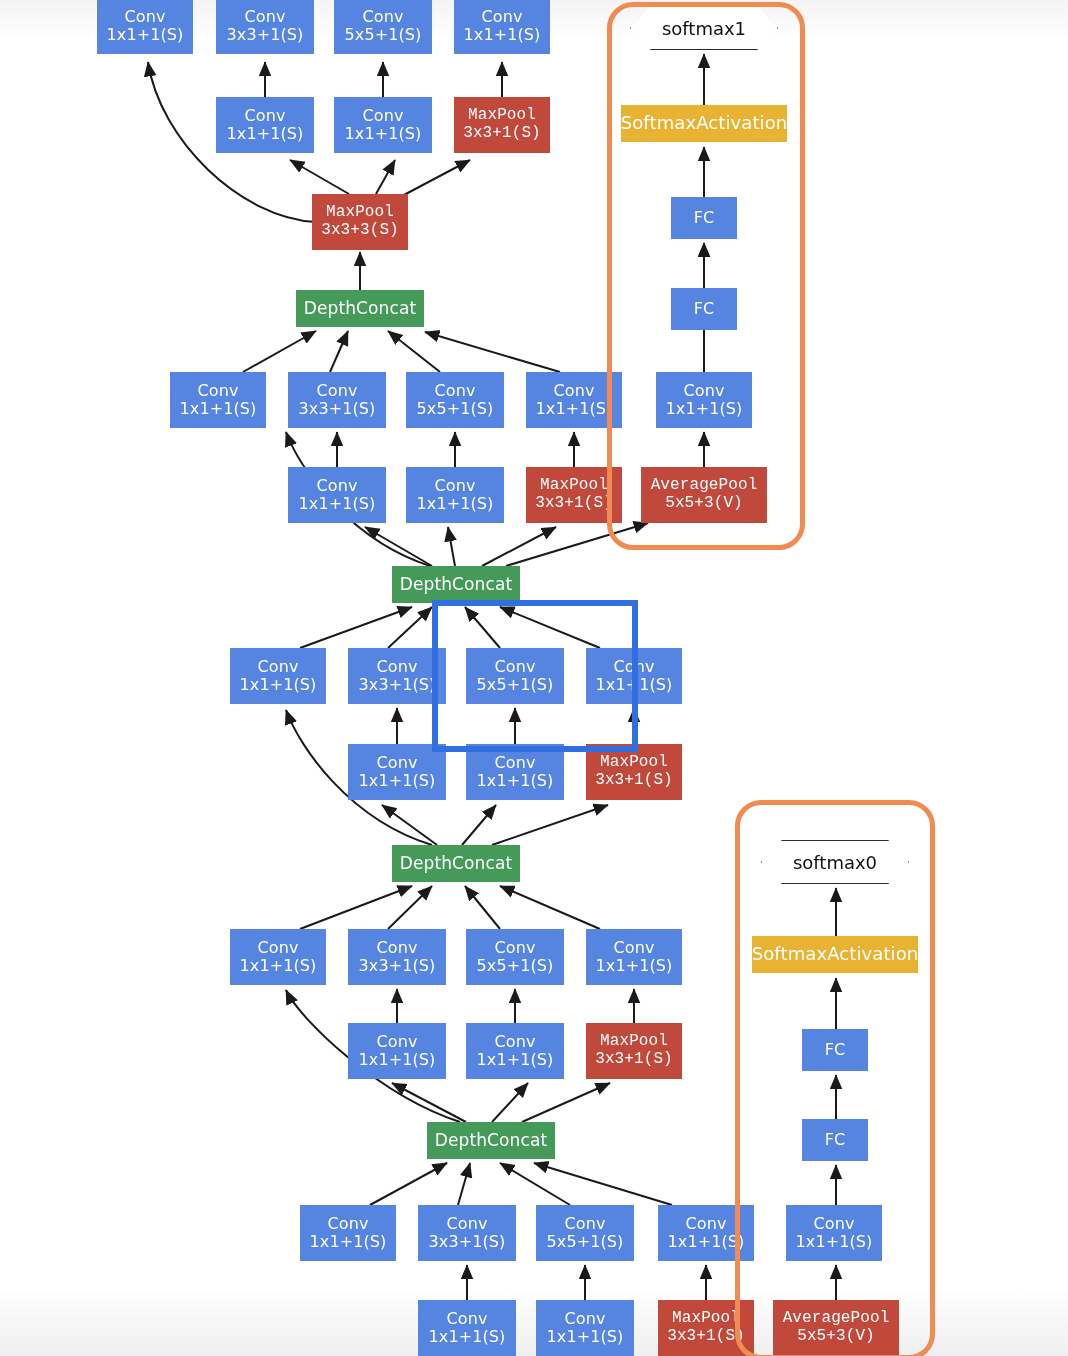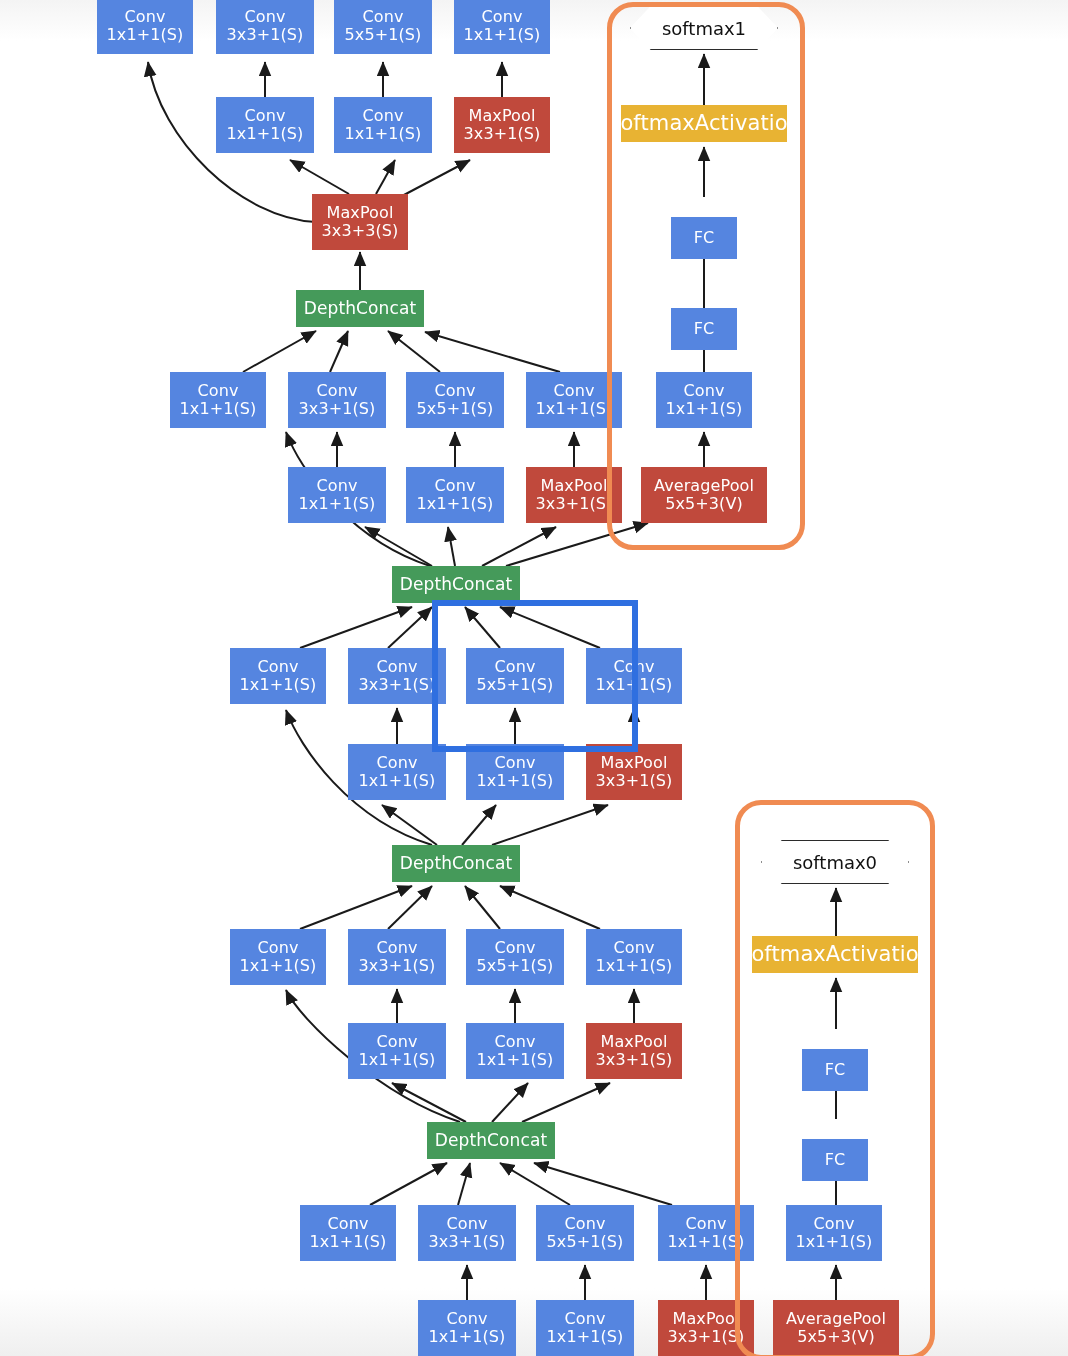--- a/index.html
+++ b/index.html
@@ -6,24 +6,24 @@
   body{font-family:"DejaVu Sans","Liberation Sans",sans-serif;}
   #canvas{position:relative;width:1068px;height:1356px;overflow:hidden;
           background:linear-gradient(180deg,#f4f4f4 0%,#ffffff 3%,#ffffff 95%,#efefef 100%);}
   #edges{position:absolute;left:0;top:0;width:1068px;height:1356px;pointer-events:none;}
   .node{position:absolute;box-sizing:border-box;display:flex;flex-direction:column;
         align-items:center;justify-content:center;color:#ffffff;line-height:1.12;
         text-align:center;white-space:nowrap;letter-spacing:.1px;}
   .node .l1{display:block;}
   .node .l2{display:block;}
   .conv{background:#5585e0;font-size:16px;}
-  .pool{background:#c0493c;font-size:16px;}
+  .pool{background:#c0493c;font-size:16px;font-family:Liberation Mono, monospace;}
   .concat{background:#459a5a;font-size:17px;}
-  .softact{background:#e8b333;font-size:21px;}
-  .fc{background:#5585e0;font-size:16px;margin-top:20px;}
+  .softact{background:#e8b333;font-size:18px;}
+  .fc{background:#5585e0;font-size:16px;}
   .softmax{position:absolute;box-sizing:border-box;display:flex;align-items:center;
            justify-content:center;color:#111;font-size:18px;background:#ffffff;
            border:1.6px solid #2b2b2b;
            clip-path:polygon(14% 0%,86% 0%,100% 50%,86% 100%,14% 100%,0% 50%);}
   .softmax span{position:relative;z-index:2;}
   .hl-orange{position:absolute;box-sizing:border-box;border:5px solid #f08b52;
              border-radius:26px;background:transparent;}
   .hl-blue{position:absolute;box-sizing:border-box;border:6px solid #2f6fe0;
            background:transparent;}
 </style>

